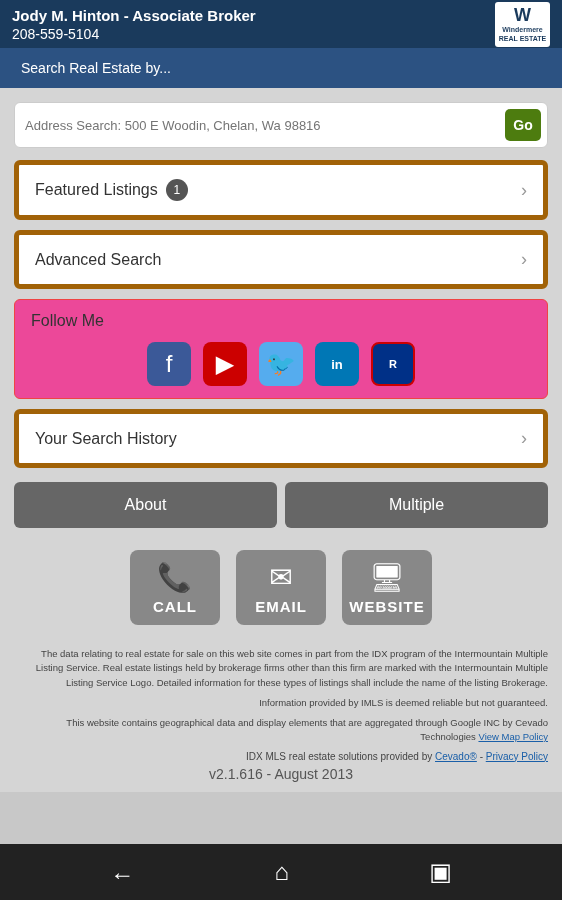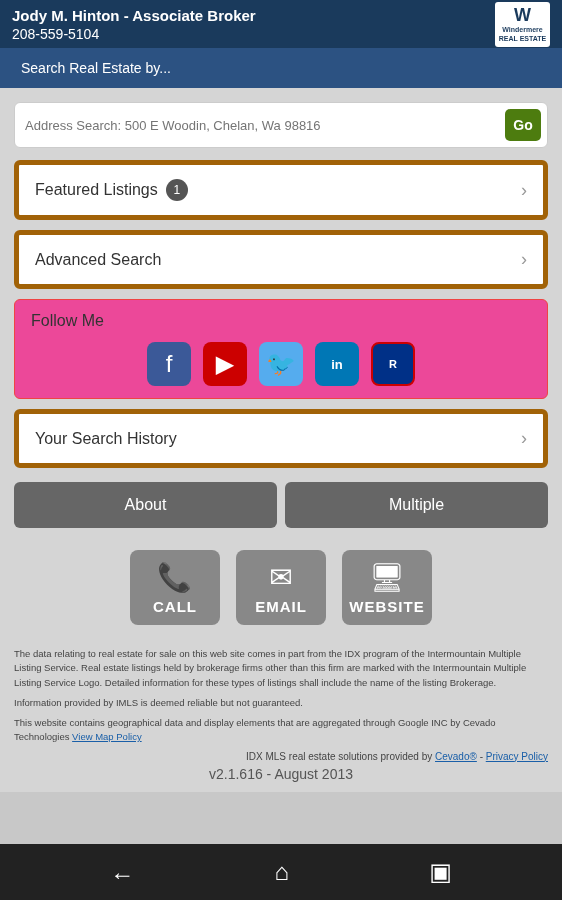--- a/index.html
+++ b/index.html
@@ -231,21 +231,21 @@
     }
 
     
     .footer-section {
       background: #d5d5d5;
       padding: 0 14px 10px 14px;
     }
     .footer-disclaimer {
       font-size: 9.5px;
       color: #444;
-      text-align: left;
+      text-align: right;
       line-height: 1.5;
       margin-bottom: 6px;
     }
     .footer-links {
       font-size: 10px;
       color: #444;
       text-align: right;
       margin-bottom: 4px;
     }
     .footer-link {

